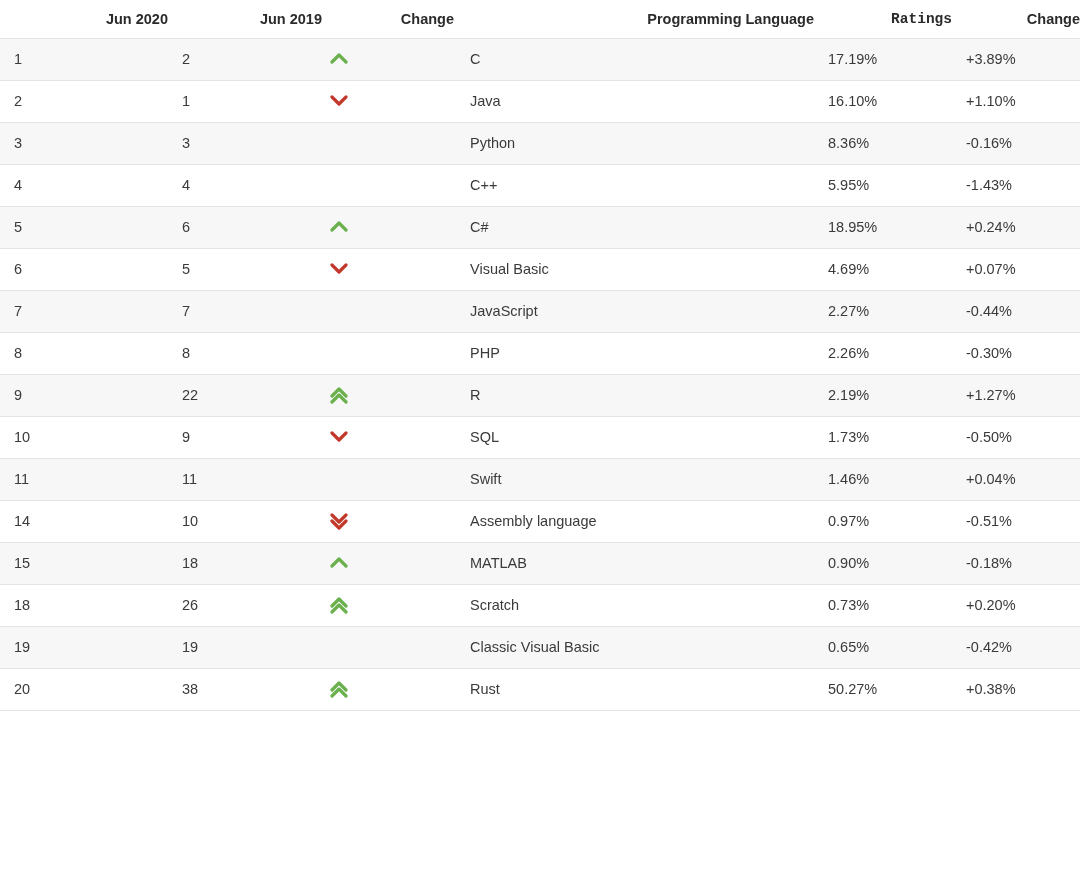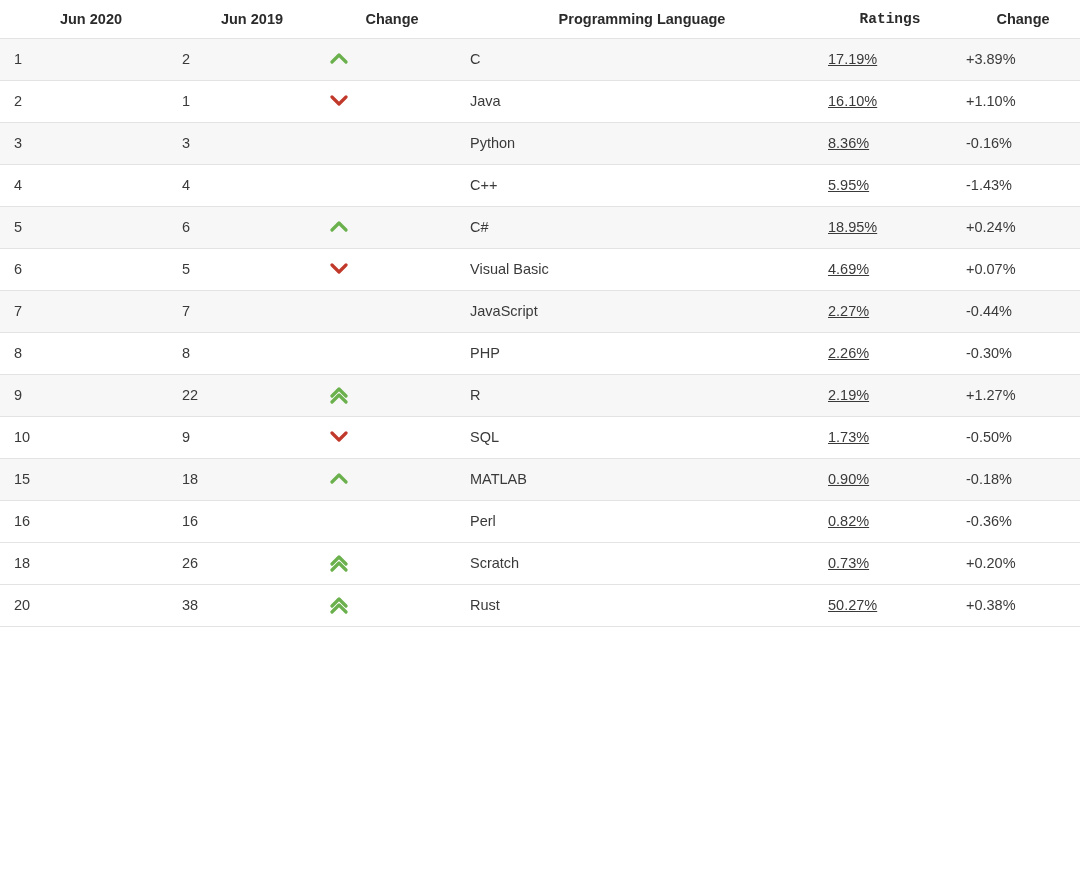--- a/index.html
+++ b/index.html
@@ -29,21 +29,21 @@
   .tiobe-table col.c-delta    { width: 128px; }
 
   thead th {
     height: 38px;
     padding: 0 0 0 14px;
     background: #ffffff;
     border-bottom: 1px solid #e3e3e3;
     font-size: 14.5px;
     font-weight: bold;
     color: #2b2b2b;
-    text-align: center;
+    text-align: right;
     vertical-align: middle;
     box-sizing: border-box;
     white-space: nowrap;
   }
   thead th.th-change-arrow { padding-left: 8px; }
   thead th.th-lang { padding-left: 16px; }
   thead th.th-ratings { padding-left: 14px; font-family: Liberation Mono, monospace; }
   thead th.th-delta { padding-left: 14px; }
 
   tbody td {
@@ -51,21 +51,21 @@
     padding: 0 0 0 14px;
     border-bottom: 1px solid #e3e3e3;
     font-size: 14.5px;
     color: #3a3a3a;
     text-align: left;
     vertical-align: middle;
     box-sizing: border-box;
     white-space: nowrap;
   }
   tbody td.td-lang { padding-left: 16px; }
-  tbody td.td-ratings { padding-left: 14px; text-decoration: underline; }
+  tbody td.td-ratings { padding-left: 14px; }
   tbody td.td-delta { padding-left: 14px; }
   tbody td.td-arrow {
     padding-left: 0;
     text-align: left;
   }
 
   tbody tr.row-odd  td { background: #f7f7f7; }
   tbody tr.row-even td { background: #ffffff; }
 
   .arrow-wrap {
@@ -208,54 +208,77 @@
         <td class="td-arrow">
           <span class="arrow-wrap"><svg width="18" height="19" viewBox="0 0 18 19">
               <polyline points="2,5 9,12 16,5" fill="none" stroke="#c0392b" stroke-width="3.2" stroke-linecap="round" stroke-linejoin="round"></polyline>
             </svg></span>
         </td>
         <td class="td-lang">SQL</td>
         <td class="td-ratings">1.73%</td>
         <td class="td-delta">-0.50%</td>
       </tr>
       <tr class="row-odd">
+        <td class="td-rank2020">11</td>
+        <td class="td-rank2019">11</td>
+        <td class="td-arrow">
+          <span class="arrow-wrap"></span>
+        </td>
+        <td class="td-lang">Swift</td>
+        <td class="td-ratings">1.46%</td>
+        <td class="td-delta">+0.04%</td>
+      </tr>
+      <tr class="row-even">
+        <td class="td-rank2020">14</td>
+        <td class="td-rank2019">10</td>
+        <td class="td-arrow">
+          <span class="arrow-wrap"><svg width="18" height="19" viewBox="0 0 18 19">
+              <polyline points="2,3 9,10 16,3" fill="none" stroke="#c0392b" stroke-width="3.2" stroke-linecap="round" stroke-linejoin="round"></polyline>
+              <polyline points="2,9 9,16 16,9" fill="none" stroke="#c0392b" stroke-width="3.2" stroke-linecap="round" stroke-linejoin="round"></polyline>
+            </svg></span>
+        </td>
+        <td class="td-lang">Assembly language</td>
+        <td class="td-ratings">0.97%</td>
+        <td class="td-delta">-0.51%</td>
+      </tr>
+      <tr class="row-odd">
         <td class="td-rank2020">15</td>
         <td class="td-rank2019">18</td>
         <td class="td-arrow">
           <span class="arrow-wrap"><svg width="18" height="19" viewBox="0 0 18 19">
               <polyline points="2,12 9,5 16,12" fill="none" stroke="#6ab04c" stroke-width="3.2" stroke-linecap="round" stroke-linejoin="round"></polyline>
             </svg></span>
         </td>
         <td class="td-lang">MATLAB</td>
         <td class="td-ratings">0.90%</td>
         <td class="td-delta">-0.18%</td>
       </tr>
       <tr class="row-even">
-        <td class="td-rank2020">16</td>
-        <td class="td-rank2019">16</td>
-        <td class="td-arrow">
-          <span class="arrow-wrap"></span>
-        </td>
-        <td class="td-lang">Perl</td>
-        <td class="td-ratings">0.82%</td>
-        <td class="td-delta">-0.36%</td>
-      </tr>
-      <tr class="row-even">
         <td class="td-rank2020">18</td>
         <td class="td-rank2019">26</td>
         <td class="td-arrow">
           <span class="arrow-wrap"><svg width="18" height="19" viewBox="0 0 18 19">
               <polyline points="2,10 9,3 16,10" fill="none" stroke="#6ab04c" stroke-width="3.2" stroke-linecap="round" stroke-linejoin="round"></polyline>
               <polyline points="2,16 9,9 16,16" fill="none" stroke="#6ab04c" stroke-width="3.2" stroke-linecap="round" stroke-linejoin="round"></polyline>
             </svg></span>
         </td>
         <td class="td-lang">Scratch</td>
         <td class="td-ratings">0.73%</td>
         <td class="td-delta">+0.20%</td>
       </tr>
+      <tr class="row-odd">
+        <td class="td-rank2020">19</td>
+        <td class="td-rank2019">19</td>
+        <td class="td-arrow">
+          <span class="arrow-wrap"></span>
+        </td>
+        <td class="td-lang">Classic Visual Basic</td>
+        <td class="td-ratings">0.65%</td>
+        <td class="td-delta">-0.42%</td>
+      </tr>
       <tr class="row-even">
         <td class="td-rank2020">20</td>
         <td class="td-rank2019">38</td>
         <td class="td-arrow">
           <span class="arrow-wrap"><svg width="18" height="19" viewBox="0 0 18 19">
               <polyline points="2,10 9,3 16,10" fill="none" stroke="#6ab04c" stroke-width="3.2" stroke-linecap="round" stroke-linejoin="round"></polyline>
               <polyline points="2,16 9,9 16,16" fill="none" stroke="#6ab04c" stroke-width="3.2" stroke-linecap="round" stroke-linejoin="round"></polyline>
             </svg></span>
         </td>
         <td class="td-lang">Rust</td>

